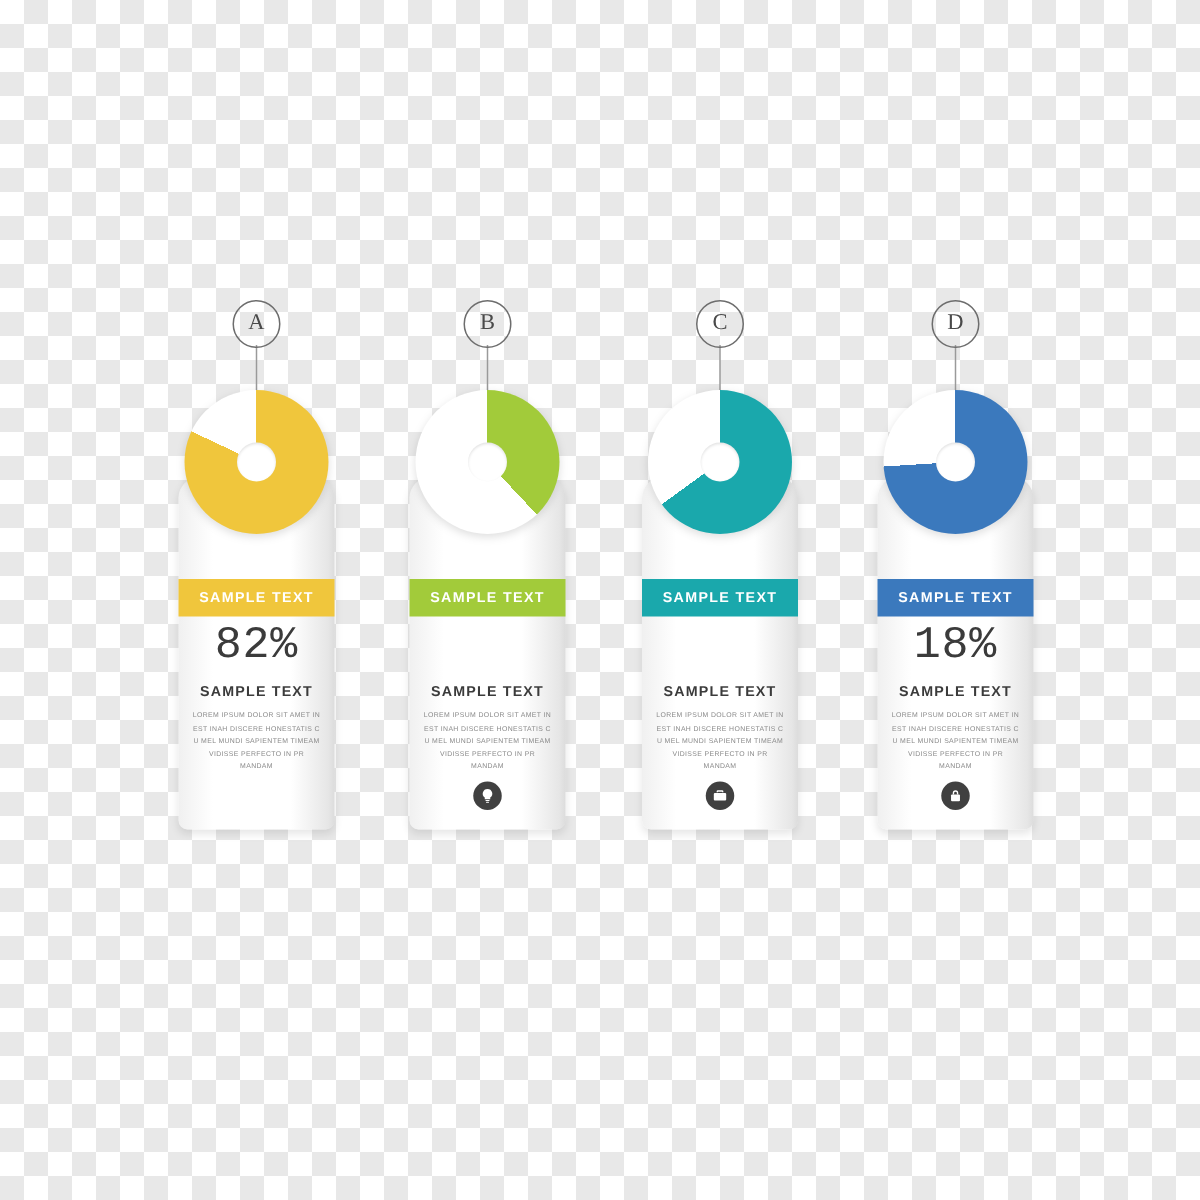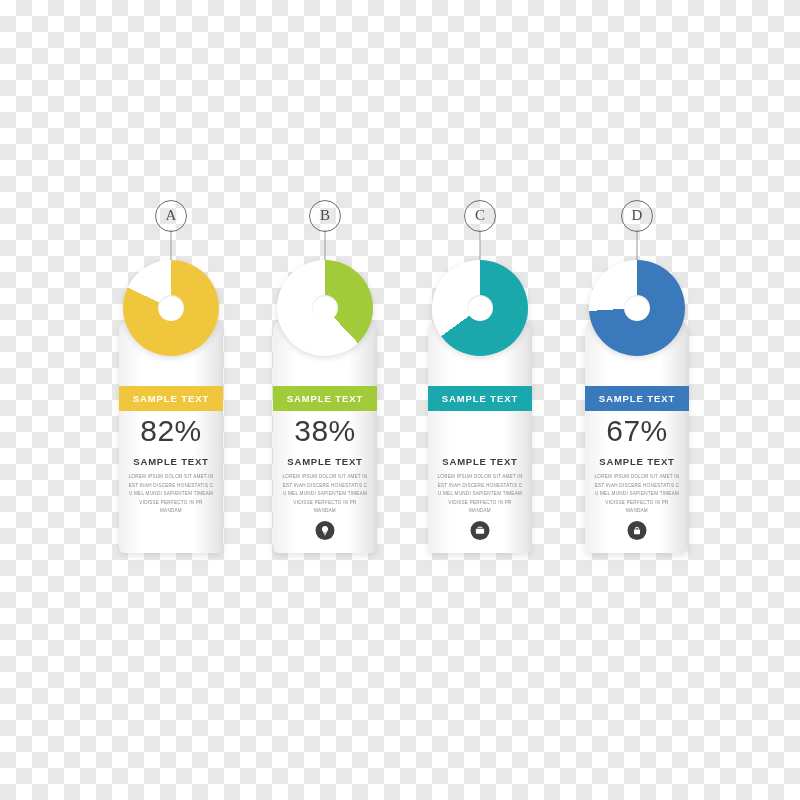--- a/index.html
+++ b/index.html
@@ -94,21 +94,21 @@
     font-weight:bold;
   }
 
   .pct{
     position:absolute;
     left:0;right:0;
     top:96px;
     text-align:center;
     font-size:30px;
     color:#3b3b3b;
-    font-family:Liberation Sans, sans-serif;
+    font-family:Liberation Mono, monospace;
     letter-spacing:0.5px;
   }
   .subtitle{
     position:absolute;
     left:0;right:0;
     top:138px;
     text-align:center;
     font-size:9.5px;
     letter-spacing:0.8px;
     color:#3b3b3b;
@@ -155,21 +155,20 @@
   </div>
 
   <div class="card" style="left:273px;">
     <div class="body"></div>
     <div class="stem"></div>
     <div class="badge">B</div>
     <div class="donut-wrap">
       <div class="donut" id="donut-b" style="background: conic-gradient(rgb(162, 203, 58) 0deg, rgb(162, 203, 58) 136.8deg, rgb(255, 255, 255) 136.8deg, rgb(255, 255, 255) 360deg); filter: drop-shadow(rgba(0, 0, 0, 0.13) 0px 2px 3px);"></div>
     </div>
     <div class="bar" id="bar-b" style="background: rgb(162, 203, 58);">SAMPLE TEXT</div>
-    <div class="pct">38%</div>
     <div class="subtitle">SAMPLE TEXT</div>
     <div class="para">LOREM IPSUM DOLOR SIT AMET IN EST INAH DISCERE HONESTATIS C U MEL MUNDI SAPIENTEM TIMEAM VIDISSE PERFECTO IN PR MANDAM</div>
     <div class="icon-circle">
       <svg width="11" height="11" viewBox="0 0 24 24" fill="#ffffff">
         <path d="M12 2a7 7 0 0 0-4 12.7V17h8v-2.3A7 7 0 0 0 12 2z"></path>
         <rect x="9" y="18.2" width="6" height="1.6" rx="0.8"></rect>
         <rect x="9.8" y="20.6" width="4.4" height="1.6" rx="0.8"></rect>
       </svg>
     </div>
   </div>
@@ -193,21 +192,21 @@
   </div>
 
   <div class="card" style="left:585px;">
     <div class="body"></div>
     <div class="stem"></div>
     <div class="badge">D</div>
     <div class="donut-wrap">
       <div class="donut" id="donut-d" style="background: conic-gradient(rgb(59, 121, 189) 0deg, rgb(59, 121, 189) 266.4deg, rgb(255, 255, 255) 266.4deg, rgb(255, 255, 255) 360deg); filter: drop-shadow(rgba(0, 0, 0, 0.13) 0px 2px 3px);"></div>
     </div>
     <div class="bar" id="bar-d" style="background: rgb(59, 121, 189);">SAMPLE TEXT</div>
-    <div class="pct">67%</div>
+    <div class="pct">18%</div>
     <div class="subtitle">SAMPLE TEXT</div>
     <div class="para">LOREM IPSUM DOLOR SIT AMET IN EST INAH DISCERE HONESTATIS C U MEL MUNDI SAPIENTEM TIMEAM VIDISSE PERFECTO IN PR MANDAM</div>
     <div class="icon-circle">
       <svg width="11" height="11" viewBox="0 0 24 24" fill="#ffffff">
         <path d="M8 10V8a4 4 0 0 1 8 0v2h-2V8a2 2 0 0 0-4 0v2z"></path>
         <rect x="5.5" y="10" width="13" height="10" rx="1.6"></rect>
       </svg>
     </div>
   </div>
 

